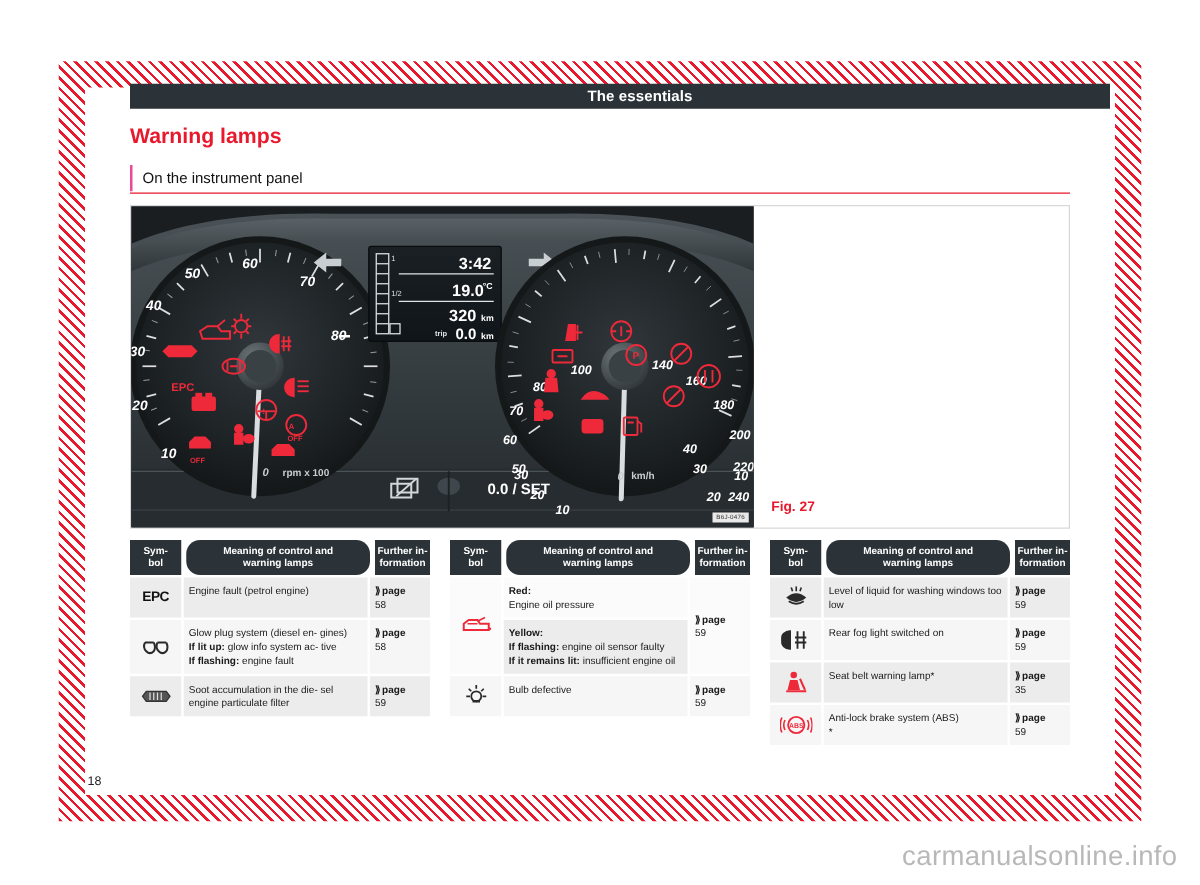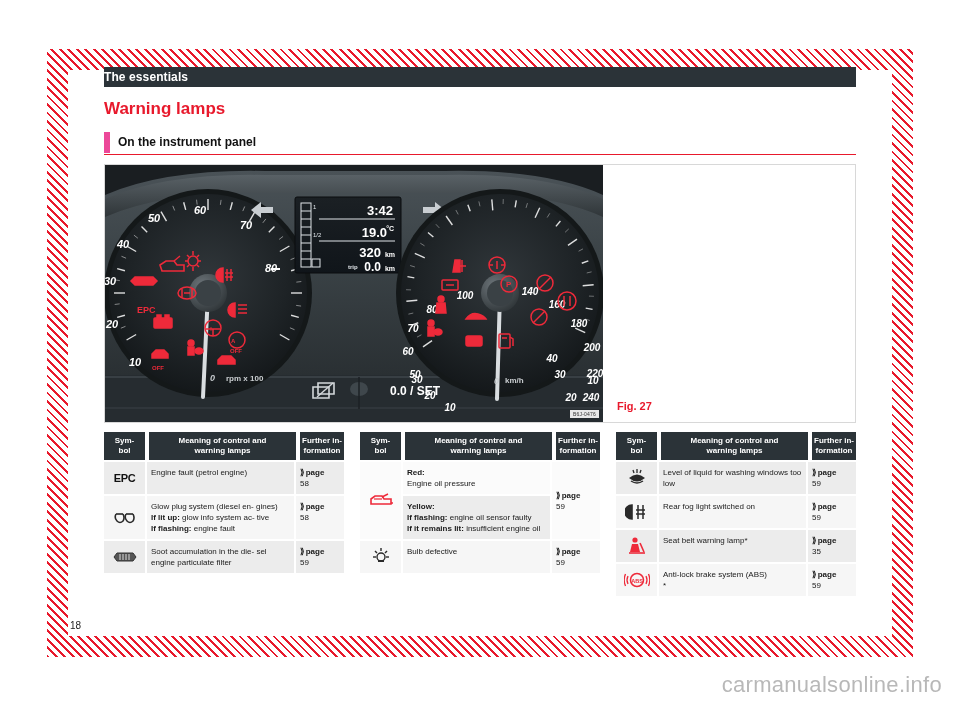--- a/index.html
+++ b/index.html
@@ -31,40 +31,41 @@
 
   
   #header-bar{
     position:absolute;
     left:104px;top:67px;
     width:752px;height:20px;
     background:#2b3338;
     color:#ffffff;
     font-size:12px;
     font-weight:bold;
-    display:flex;align-items:center;justify-content:flex-start;
+    display:flex;align-items:center;justify-content:center;
     letter-spacing:.1px;
+    padding-left:32px;
   }
 
   
   #doc-title{
     position:absolute;
     left:104px;top:99px;
     color:#e8192c;
     font-size:17px;
     font-weight:bold;
   }
   #section-wrap{
     position:absolute;
     left:104px;top:132px;
     width:752px;
   }
   #section-title{
-    font-size:12px;font-weight:bold;color:#111;
-    border-left:6px solid #ec4899;
+    font-size:12px;font-weight:normal;color:#111;
+    border-left:2px solid #ec4899;
     padding:3px 0 4px 8px;
     line-height:14px;
   }
   #section-rule{
     height:1px;background:#e8192c;width:752px;margin-top:1px;
   }
 
   
   #figure-box{
     position:absolute;
@@ -112,21 +113,21 @@
   .tbl .hdr div{
     background:#2b3338;color:#fff;
     font-weight:bold;font-size:8px;
     text-align:center;
     padding:4px 2px;
     line-height:10px;
     box-sizing:border-box;
     display:flex;align-items:center;justify-content:center;
   }
   .c-sym{width:41px;}
-  .c-mean{flex:1;}
+  .c-mean{flex:1;border-radius:11px;}
   .c-info{width:44px;}
 
   .rows{display:block;}
   .row{display:flex;gap:2px;margin-top:2px;}
   .row .cell{
     box-sizing:border-box;
     padding:5px 4px;
     line-height:11px;
     font-size:8px;
   }

